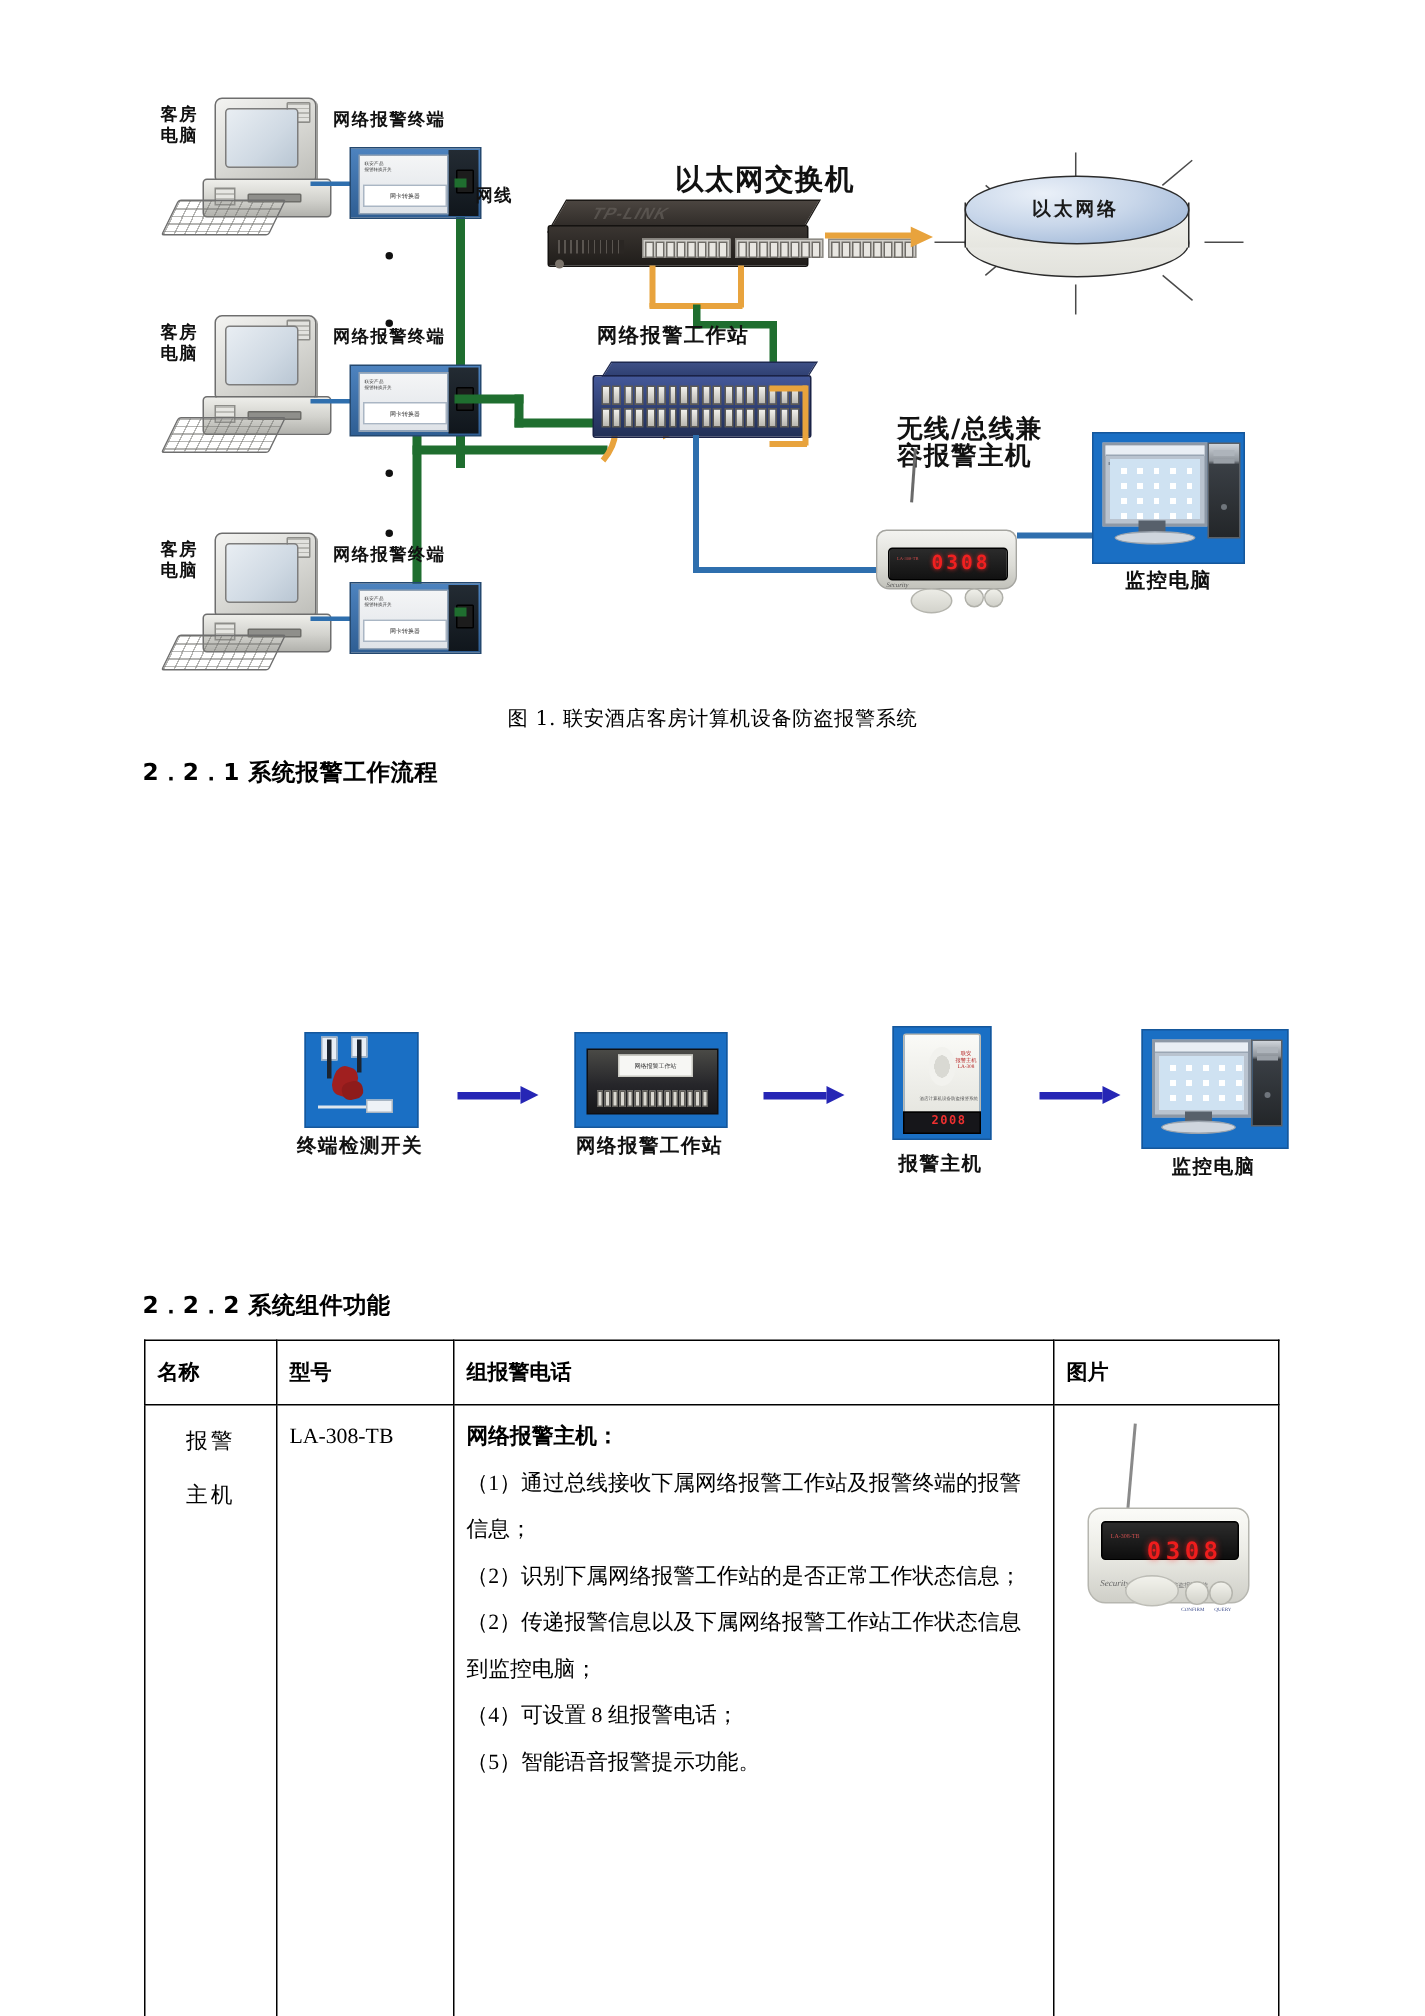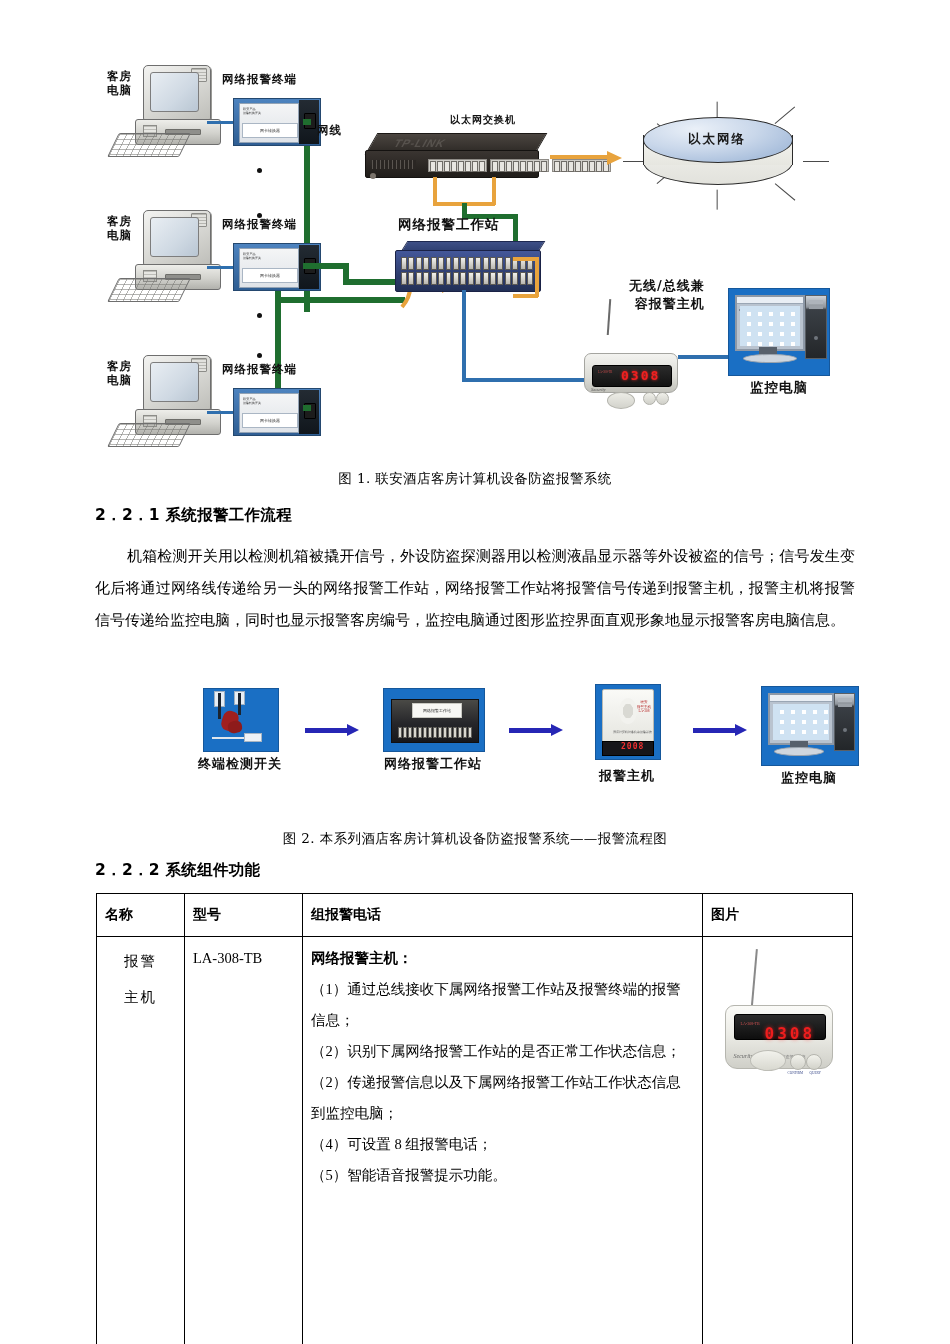--- a/index.html
+++ b/index.html
@@ -363,21 +363,21 @@
     <div class="vdot" style="left:162px;top:318px;"></div>
 
     <svg style="position:absolute;left:305px;top:232px;" width="24" height="42">
       <path d="M2 2 Q 18 21 2 40" stroke="#e8a33d" stroke-width="4" fill="none"></path>
     </svg>
     <div class="wire orange" style="left:325px;top:250px;width:26px;height:4px;"></div>
     <svg style="position:absolute;left:347px;top:244px;" width="14" height="16">
       <path d="M0 2 L12 8 L0 14 Z" fill="#e8a33d"></path>
     </svg>
 
-    <div class="cnlabel" style="left:355px;top:78px;font-size:10px;">以太网交换机</div>
+    <div class="cnlabel" style="left:355px;top:78px;font-size:19px;">以太网交换机</div>
     <div class="sw" style="left:270px;top:98px;">
       <div class="top"></div>
       <div class="face">
         <div class="lft"></div>
         <div class="led"></div>
         <div class="ports">
           <div class="pgrp">
               <i class="p"></i>
               <i class="p"></i>
               <i class="p"></i>
@@ -487,21 +487,21 @@
       <div class="cyl-bot"></div>
       <div class="cyl-side"></div>
       <div class="cyl-top"></div>
       <div class="ctext">以太网络</div>
     </div>
     <div class="wire orange" style="left:455px;top:120px;width:60px;height:4px;"></div>
     <svg style="position:absolute;left:512px;top:114px;" width="18" height="18">
       <path d="M0 2 L15 9 L0 16 Z" fill="#e8a33d"></path>
     </svg>
 
-    <div class="cnlabel" style="left:503px;top:242px;font-size:13px;text-align:right;line-height:18px;margin-left:31px;">
+    <div class="cnlabel" style="left:503px;top:242px;font-size:17px;text-align:left;line-height:18px;">
       <span>无线/总线兼</span><br>
       <span>容报警主机</span>
     </div>
     <div class="host" style="left:489px;top:298px;">
       <div class="ant"></div>
       <div class="shell">
         <div class="panel">
           <div class="tiny">LA-308-TB</div>
           <div class="digits">0308</div>
         </div>
@@ -529,21 +529,20 @@
         <div class="dot"></div>
       </div>
     </div>
     <div class="cnlabel" style="left:655px;top:345px;font-size:13.5px;">监控电脑</div>
   </div>
 
   <div class="caption" style="left:95px;top:470px;">图 1.  联安酒店客房计算机设备防盗报警系统</div>
 
   <div class="h3" style="top:505px;">2．2．1 系统报警工作流程</div>
 
-  <div class="para" style="top:540px;">机箱检测开关用以检测机箱被撬开信号，外设防盗探测器用以检测液晶显示器等外设被盗的信号；信号发生变化后将通过网络线传递给另一头的网络报警工作站，网络报警工作站将报警信号传递到报警主机，报警主机将报警信号传递给监控电脑，同时也显示报警客房编号，监控电脑通过图形监控界面直观形象地显示报警客房电脑信息。</div>
 
   <div class="fig2">
 
     <div class="f2item" style="left:85px;top:0;width:120px;">
       <div class="swimg" style="position:relative;left:23px;top:0;">
         <div class="tipA"></div>
         <div class="tipB"></div>
         <div class="cable1"></div>
         <div class="cable2"></div>
         <div class="red"></div>
@@ -622,21 +621,20 @@
         <div class="tower" style="left:72px;top:6px;width:19px;height:56px;">
           <div class="bay"></div>
           <div class="bay2"></div>
           <div class="dot" style="top:34px;"></div>
         </div>
       </div>
       <div class="f2cap">监控电脑</div>
     </div>
   </div>
 
-  <div class="caption" style="left:95px;top:830px;">图 2.  本系列酒店客房计算机设备防盗报警系统——报警流程图</div>
 
   <div class="h3" style="top:860px;">2．2．2 系统组件功能</div>
 
   <table class="tbl">
     <colgroup>
       <col class="col-name">
         <col class="col-model">
         <col class="col-desc">
         <col class="col-pic">
     </colgroup>

